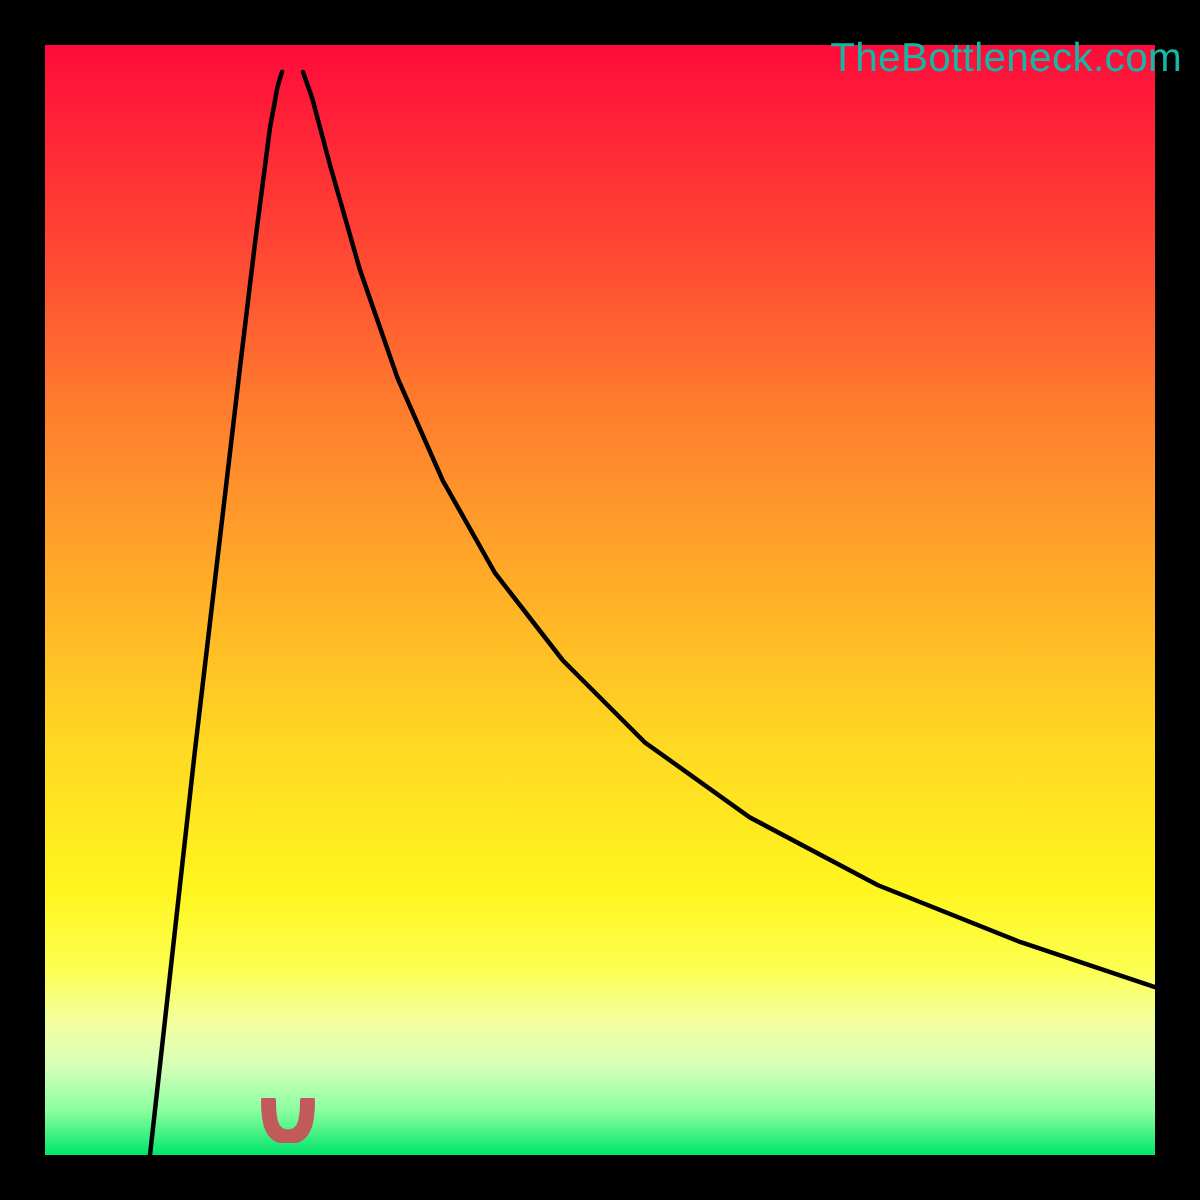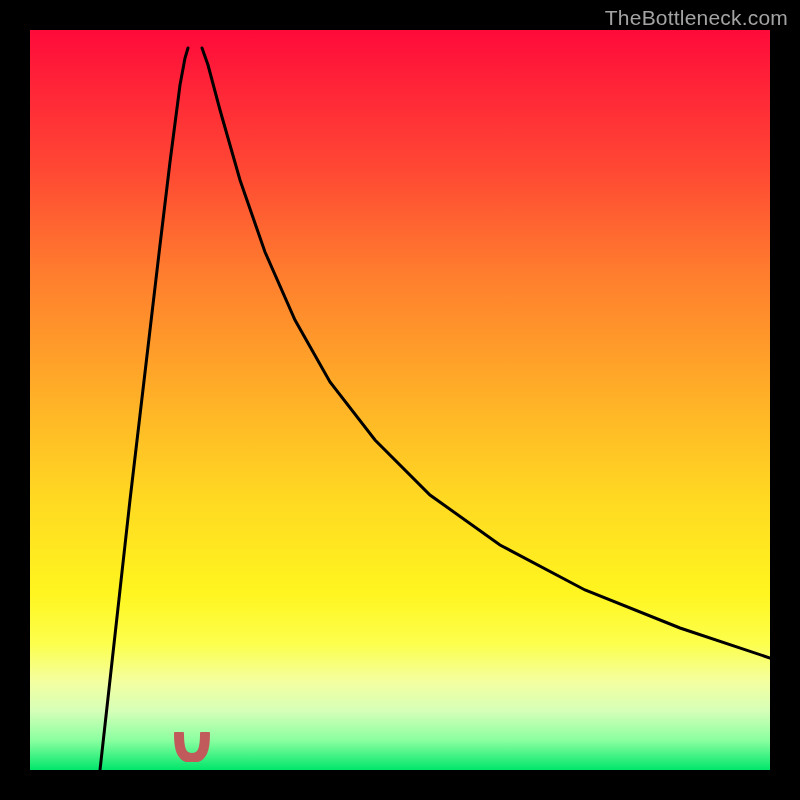--- a/index.html
+++ b/index.html
@@ -27,24 +27,24 @@
       #fff51f 76%,
       #fcff4d 83%,
       #f4ffa0 88%,
       #d6ffb8 92%,
       #8affa0 96%,
       #00e66b 100%
     );
   }
   .watermark {
     position: absolute;
-    top: 6px;
+    top: 23px;
     right: 12px;
-    color: #a3a3a3;
-    font-size: 21px;
+    color: #14b8a6;
+    font-size: 27px;
     font-weight: 400;
     letter-spacing: 0.2px;
     z-index: 5;
   }
   svg.curve {
     position: absolute;
     left: 0;
     top: 0;
     width: 740px;
     height: 740px;

